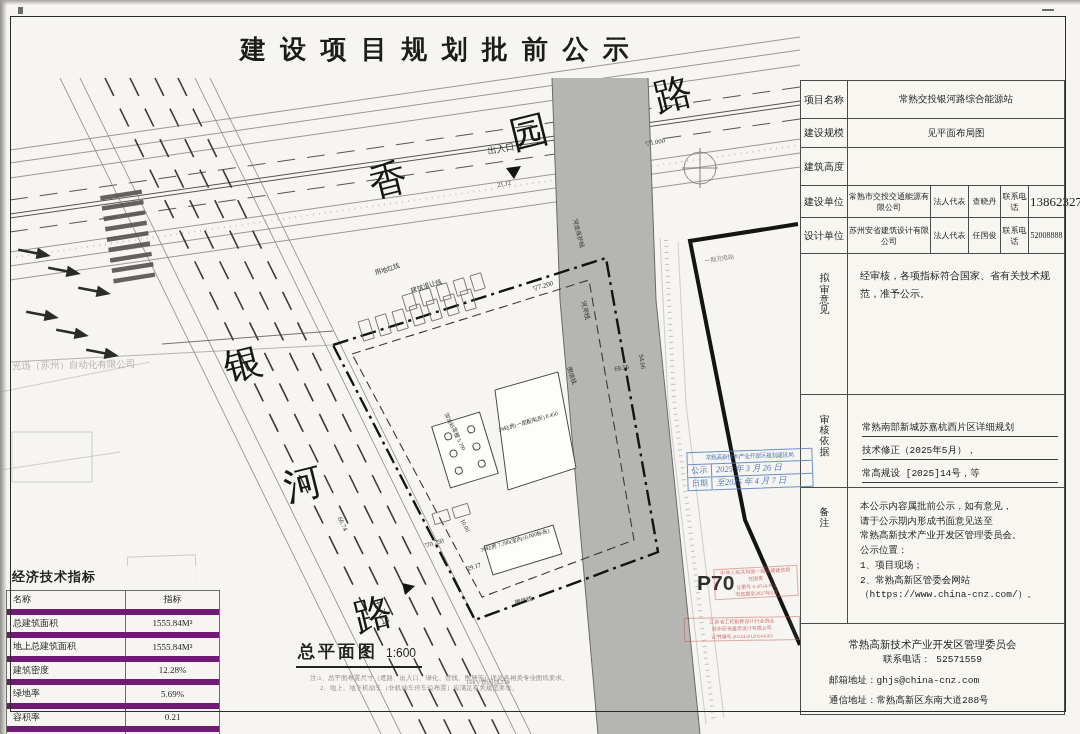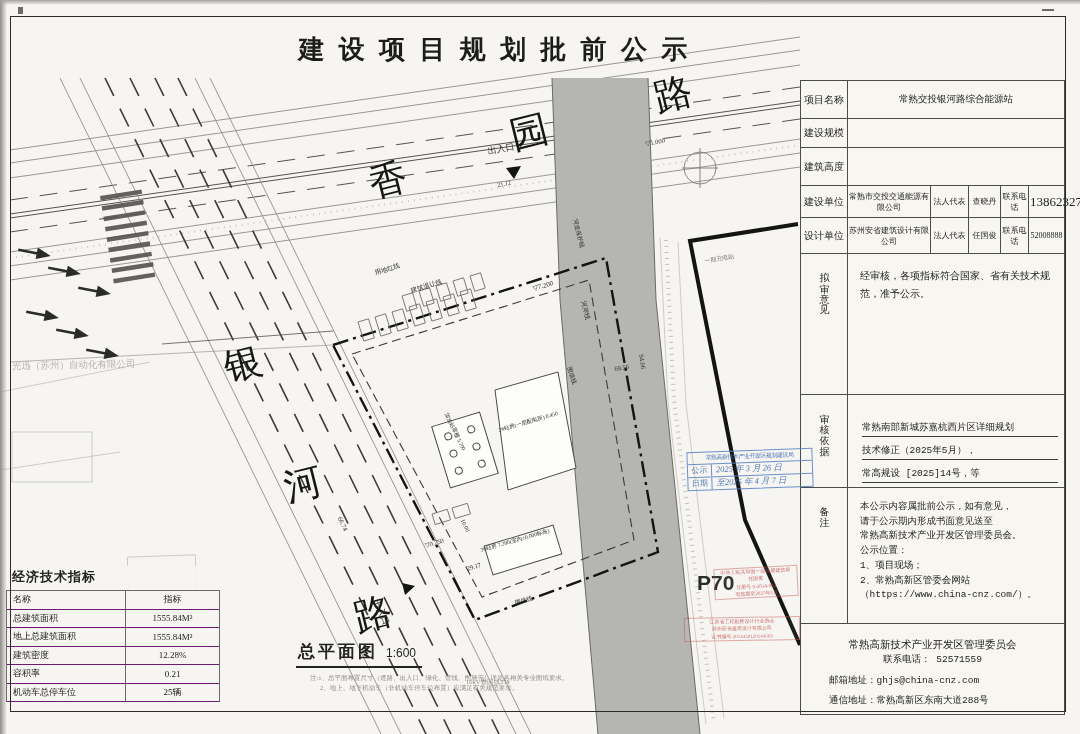--- a/index.html
+++ b/index.html
@@ -8,21 +8,21 @@
   
   .edge-left{position:absolute;left:0;top:0;width:7px;height:734px;
     background:linear-gradient(90deg,#8f8d89,rgba(246,245,241,0));z-index:9;}
   .edge-top{position:absolute;left:0;top:0;width:1080px;height:5px;
     background:linear-gradient(180deg,#a5a39f,rgba(246,245,241,0));z-index:9;}
   .mark{position:absolute;background:#6a6a66;z-index:9;}
   
   .frame{position:absolute;left:10px;top:16px;right:14px;bottom:22px;
     border:1.6px solid #2b2b28;z-index:6;pointer-events:none;}
   
-  .title{position:absolute;left:240px;top:32px;width:520px;text-align:center;
+  .title{position:absolute;left:240px;top:32px;width:520px;text-align:left;
     font-family:Liberation Sans, sans-serif;font-weight:bold;font-size:26px;
     letter-spacing:0.55em;color:#1c1c1a;z-index:3;}
   
   .ml{position:absolute;white-space:nowrap;line-height:1;color:#2a2a28;
       transform-origin:0 0;z-index:3;}
   .roadchar{font-weight:500;color:#161614;}
   
   .plan-caption{position:absolute;left:296px;top:640px;z-index:3;
     border-bottom:2px solid #222;padding:0 6px 3px 2px;}
   .cap-main{font-weight:bold;font-size:17px;letter-spacing:3px;}
@@ -47,21 +47,21 @@
   .basis div{border-bottom:1px solid #3a3a36;font-size:9.5px;padding-bottom:2px;margin-bottom:7px;width:196px;}
   .remark{display:block;padding:12px 8px 0 12px;font-size:9.5px;line-height:1.55;text-align:left;}
   .foot{display:block;padding:14px 6px 0 6px;text-align:center;}
   .foot .o{font-size:10.5px;margin-bottom:1px;}
   .foot .t{font-size:9.5px;margin-bottom:8px;}
   .foot .e,.foot .a{font-size:9.5px;text-align:left;padding-left:22px;margin-bottom:7px;}
   
   .econ{position:absolute;left:6px;top:566px;width:214px;z-index:4;background:rgba(246,245,241,0.9);}
   .econ-title{font-weight:bold;font-size:13px;letter-spacing:1px;padding:2px 0 4px 6px;}
   .econ-grid{border:1px solid #6a6a66;border-bottom:none;}
-  .erow{display:grid;grid-template-columns:118px 1fr;border-bottom:1px solid #701a75;height:17.5px;text-align:center;}
+  .erow{display:grid;grid-template-columns:118px 1fr;border-bottom:6px solid #701a75;height:17.5px;text-align:center;}
   .erow .n{padding-left:6px;font-size:9px;display:flex;align-items:center;}
   .erow .v{font-size:9px;display:flex;align-items:center;justify-content:center;border-left:1px solid #6a6a66;}
   
   .blue-stamp{position:absolute;left:687px;top:450px;width:124px;z-index:5;
     transform:rotate(-2deg);color:#3f6cb5;border:1.3px solid #5d85c6;opacity:.9;}
   .blue-stamp .hd{font-size:6px;text-align:center;border-bottom:1px solid #5d85c6;
     padding:1px 0;letter-spacing:-0.5px;overflow:hidden;white-space:nowrap;}
   .bs-row{display:grid;grid-template-columns:24px 1fr;}
   .bs-row .bl{border-right:1px solid #5d85c6;font-size:8px;text-align:center;}
   .bs-row .bv{font-size:8.5px;font-style:italic;padding-left:4px;}
@@ -287,20 +287,21 @@
 
   <div class="title">建设项目规划批前公示</div>
 
   <div class="info-table">
     <div class="irow" style="height:37px">
       <div class="lab">项目名称</div>
       <div class="val">常熟交投银河路综合能源站</div>
     </div>
     <div class="irow" style="height:28px">
       <div class="lab">建设规模</div>
+      <div class="val">见平面布局图</div>
     </div>
     <div class="irow" style="height:37px">
       <div class="lab">建筑高度</div>
     </div>
     <div class="irow" style="height:31px">
       <div class="lab">建设单位</div>
       <div class="c" style="flex:0 0 80px">常熟市交投交通能源有限公司</div>
       <div class="c" style="flex:0 0 35px">法人代表</div>
       <div class="c" style="flex:0 0 29px">查晓丹</div>
       <div class="c" style="flex:0 0 25px">联系电话</div>
@@ -361,20 +362,24 @@
         </div>
       <div class="erow">
           <div class="n">地上总建筑面积</div>
           <div class="v">1555.84M²</div>
         </div>
       <div class="erow">
           <div class="n">建筑密度</div>
           <div class="v">12.28%</div>
         </div>
       <div class="erow">
+          <div class="n">绿地率</div>
+          <div class="v">5.69%</div>
+        </div>
+      <div class="erow">
           <div class="n">容积率</div>
           <div class="v">0.21</div>
         </div>
       <div class="erow">
           <div class="n">机动车总停车位</div>
           <div class="v">25辆</div>
         </div>
     </div>
   </div>
 

